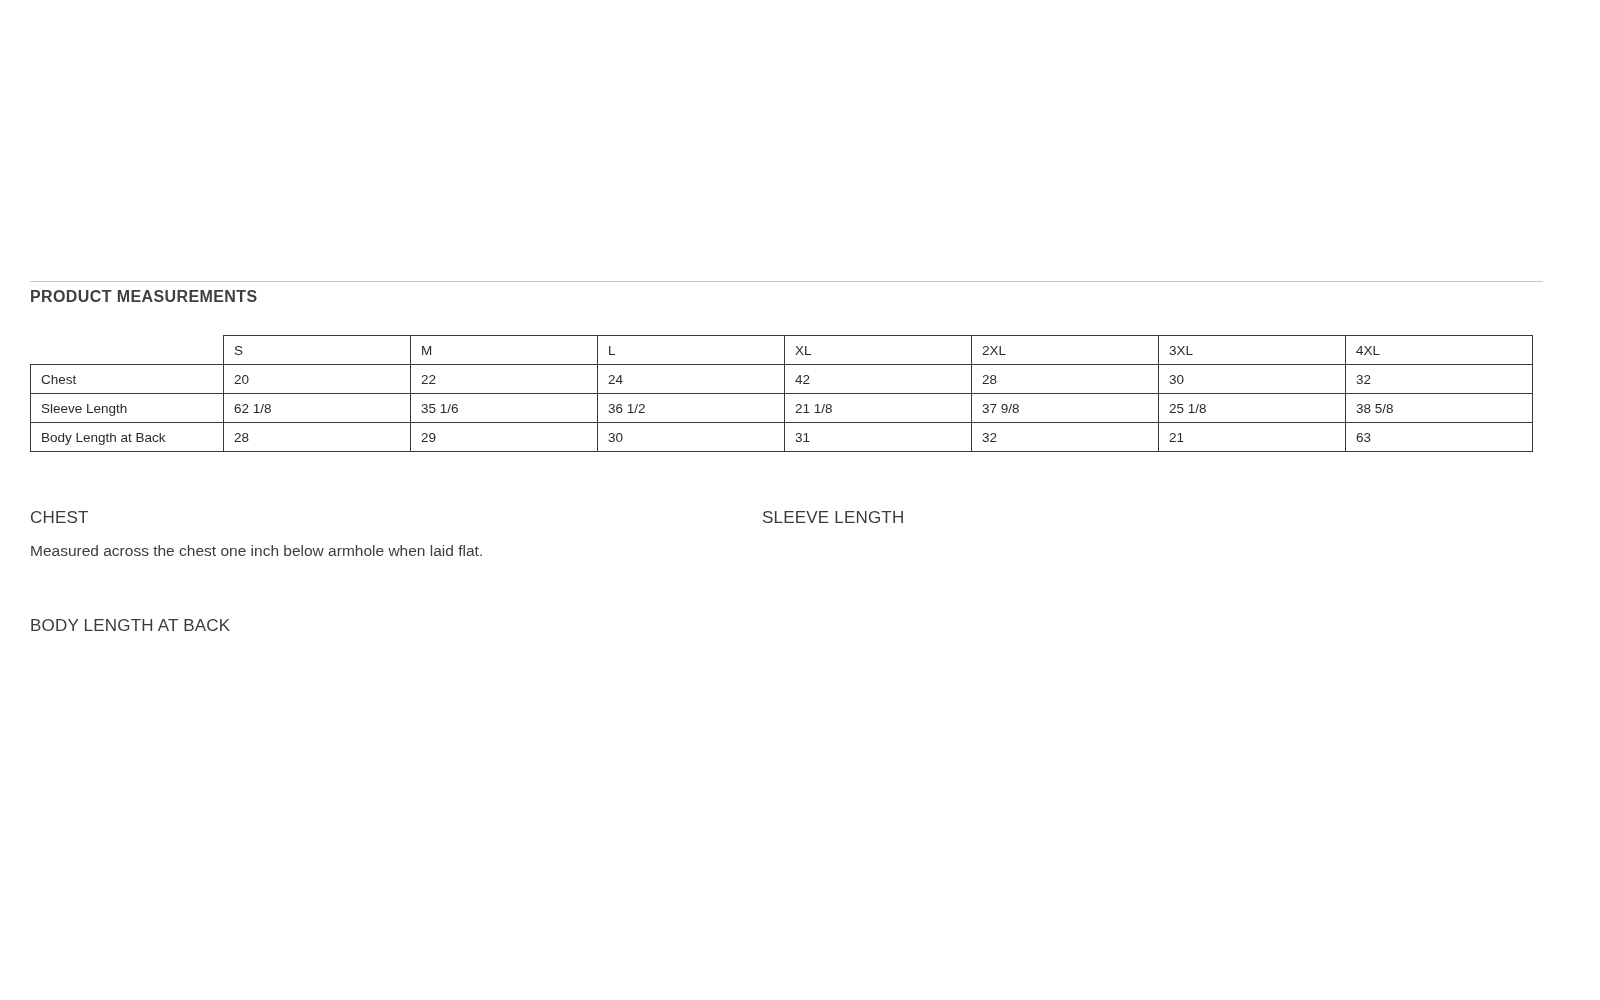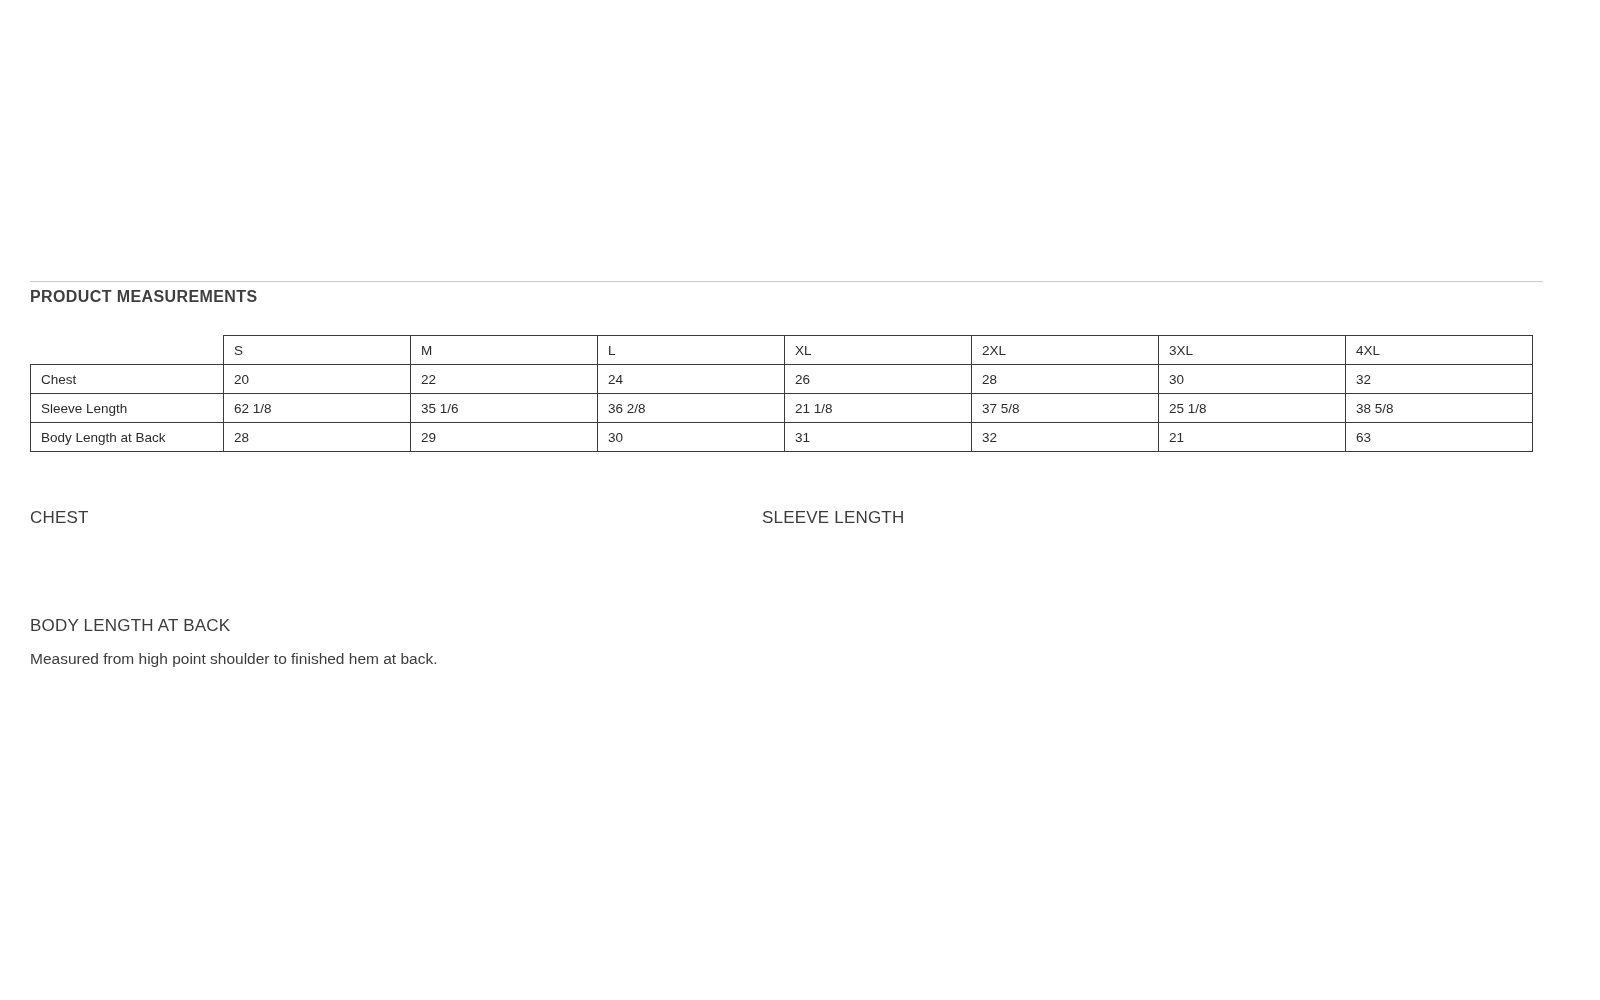--- a/index.html
+++ b/index.html
@@ -122,54 +122,54 @@
         <th>XL</th>
         <th>2XL</th>
         <th>3XL</th>
         <th>4XL</th>
       </tr>
       <tr>
         <td class="rowlabel-cell">Chest</td>
         <td>20</td>
         <td>22</td>
         <td>24</td>
-        <td>26</td>
+        <td>42</td>
         <td>28</td>
         <td>30</td>
         <td>32</td>
       </tr>
       <tr>
         <td class="rowlabel-cell">Sleeve Length</td>
         <td>62 1/8</td>
         <td>35 1/6</td>
-        <td>36 2/8</td>
+        <td>36 1/2</td>
         <td>21 1/8</td>
-        <td>37 5/8</td>
+        <td>37 9/8</td>
         <td>25 1/8</td>
         <td>38 5/8</td>
       </tr>
       <tr>
         <td class="rowlabel-cell">Body Length at Back</td>
         <td>28</td>
         <td>29</td>
         <td>30</td>
         <td>31</td>
         <td>32</td>
         <td>21</td>
         <td>63</td>
       </tr>
     </tbody>
   </table>
 
   <div class="desc-block" id="chest-block">
     <div class="desc-title">CHEST</div>
+    <div class="desc-text">Measured across the chest one inch below armhole when laid flat.</div>
   </div>
 
   <div class="desc-block" id="sleeve-block">
     <div class="desc-title">SLEEVE LENGTH</div>
   </div>
 
   <div class="desc-block" id="body-block">
     <div class="desc-title">BODY LENGTH AT BACK</div>
-    <div class="desc-text">Measured from high point shoulder to finished hem at back.</div>
   </div>
 
 </div>
 
 </body></html>

